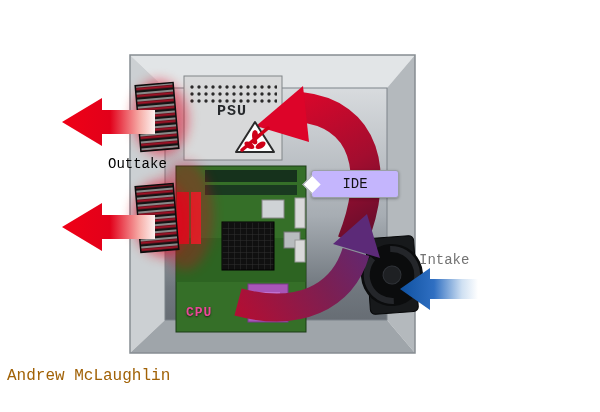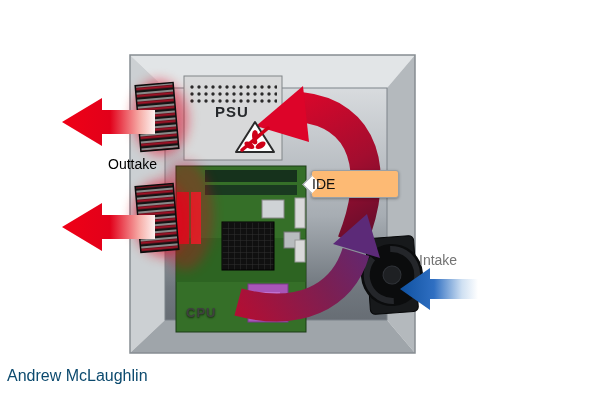--- a/index.html
+++ b/index.html
@@ -1,40 +1,40 @@
 <!DOCTYPE html>
 <html><head>
 <meta charset="utf-8">
 <style>
   html,body{margin:0;padding:0;background:#fff;}
   .stage{
     position:relative;width:600px;height:412px;background:#ffffff;
-    font-family:Liberation Sans, sans-serif;overflow:hidden;
+    font-family:Liberation Mono, monospace;overflow:hidden;
   }
   svg.illustration{position:absolute;left:0;top:0;width:600px;height:412px;}
   .label{position:absolute;color:#111;white-space:nowrap;}
   .label-psu{left:206px;top:103px;width:52px;text-align:center;
     font-size:15px;font-weight:bold;color:#26292c;letter-spacing:1px;}
-  .label-cpu{left:186px;top:305px;font-size:13px;font-weight:bold;color:#404040;
+  .label-cpu{left:186px;top:305px;font-size:13px;font-weight:bold;color:#ec4899;
     letter-spacing:1px;text-shadow:0 1px 2px rgba(0,0,0,.65);}
   .label-outtake{left:60px;top:156px;font-size:14px;color:#000;margin-left:48px;}
   .label-intake{left:419px;top:252px;font-size:14px;color:#737373;}
   .ide-pill{
     position:absolute;left:311px;top:170px;width:86px;height:26px;
-    background:#fdba74;border:1px solid #9aa0a5;border-radius:3px;
-    display:flex;align-items:center;
+    background:#c4b5fd;border:1px solid #9aa0a5;border-radius:3px;
+    display:flex;align-items:center;justify-content:center;
     font-size:14px;color:#111;box-shadow:0 1px 3px rgba(0,0,0,.3);
   }
   .ide-pill::before{
     content:"";position:absolute;left:-7px;top:7px;width:12px;height:12px;
     background:#fff;transform:rotate(45deg);
     border-left:1px solid #9aa0a5;border-bottom:1px solid #9aa0a5;
   }
   .ide-pill .ide-text{position:relative;}
-  .credit{position:absolute;left:7px;top:367px;font-size:16px;color:#0c4a6e;}
+  .credit{position:absolute;left:7px;top:367px;font-size:16px;color:#a16207;}
 </style>
 </head>
 <body>
 
 <div class="stage">
 
   <svg class="illustration" viewBox="0 0 600 412">
     <defs>
       <linearGradient id="gInner" x1="0" y1="0" x2="0" y2="1">
         <stop offset="0" stop-color="#d8dbde"></stop>

